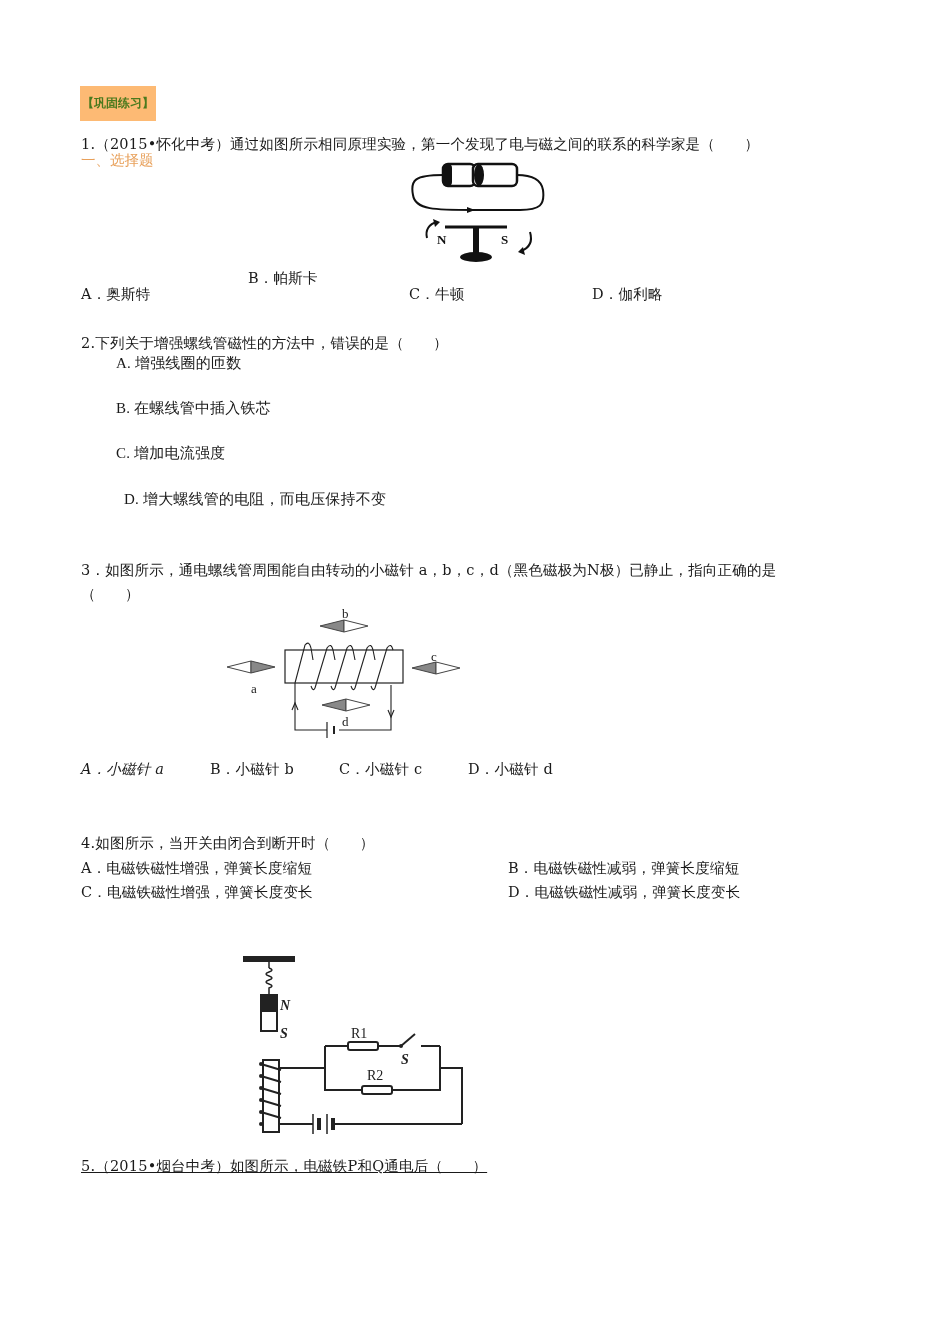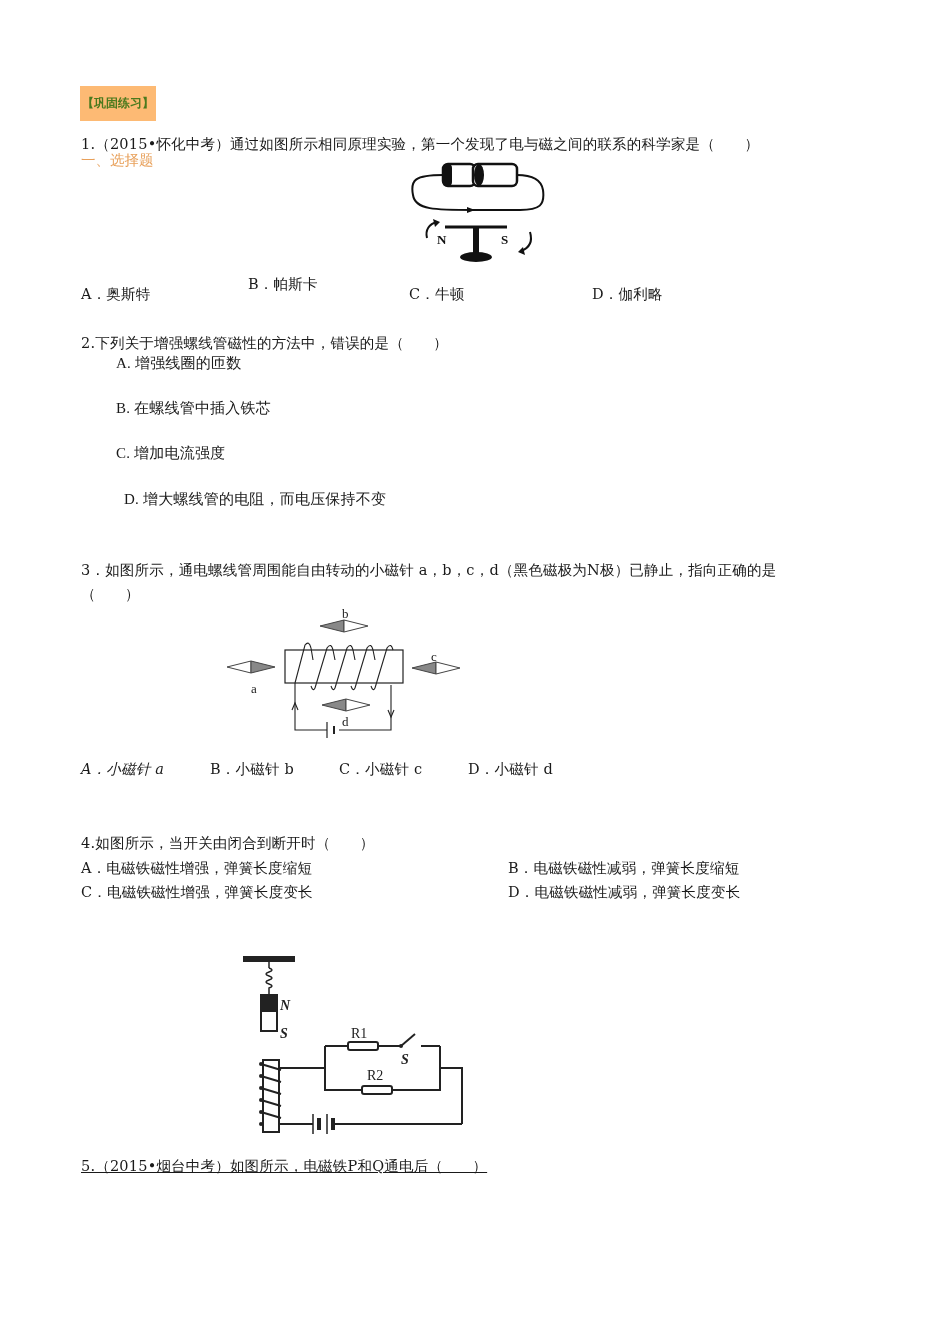--- a/index.html
+++ b/index.html
@@ -37,21 +37,21 @@
 
   <path d="M22 78 C 20 70, 24 64, 32 62" fill="none" stroke="#111" stroke-width="2"></path>
   <path d="M28 59 L35 62 L30 67 Z" fill="#111"></path>
   <path d="M125 72 C 128 82, 124 88, 116 91" fill="none" stroke="#111" stroke-width="2"></path>
   <path d="M120 95 L113 92 L118 87 Z" fill="#111"></path>
   <text x="32" y="84" font-family="Liberation Serif, serif" font-weight="bold" font-size="13" fill="#111">N</text>
   <text x="96" y="84" font-family="Liberation Serif, serif" font-weight="bold" font-size="13" fill="#111">S</text>
 </svg>
 
 <div class="abs t" style="left:81px; top:284px;">A．奥斯特</div>
-<div class="abs t" style="left:248px; top:274px;text-align:center;">B．帕斯卡</div>
+<div class="abs t" style="left:248px; top:268px;text-align:center;">B．帕斯卡</div>
 <div class="abs t" style="left:409px; top:284px;">C．牛顿</div>
 <div class="abs t" style="left:592px; top:284px;">D．伽利略</div>
 
 <div class="abs t" style="left:81px; top:309px;margin-top:24px;">2.下列关于增强螺线管磁性的方法中，错误的是（　　）</div>
 <div class="abs t opt-serif" style="left:116px; top:353px;">A.  增强线圈的匝数</div>
 <div class="abs t opt-serif" style="left:116px; top:398px;">B.  在螺线管中插入铁芯</div>
 <div class="abs t opt-serif" style="left:116px; top:443px;">C.  增加电流强度</div>
 <div class="abs t opt-serif" style="left:124px; top:489px;">D.  增大螺线管的电阻，而电压保持不变</div>
 
 <div class="abs t" style="left:81px; top:560px;">3．如图所示，通电螺线管周围能自由转动的小磁针 a，b，c，d（黑色磁极为N极）已静止，指向正确的是</div>

